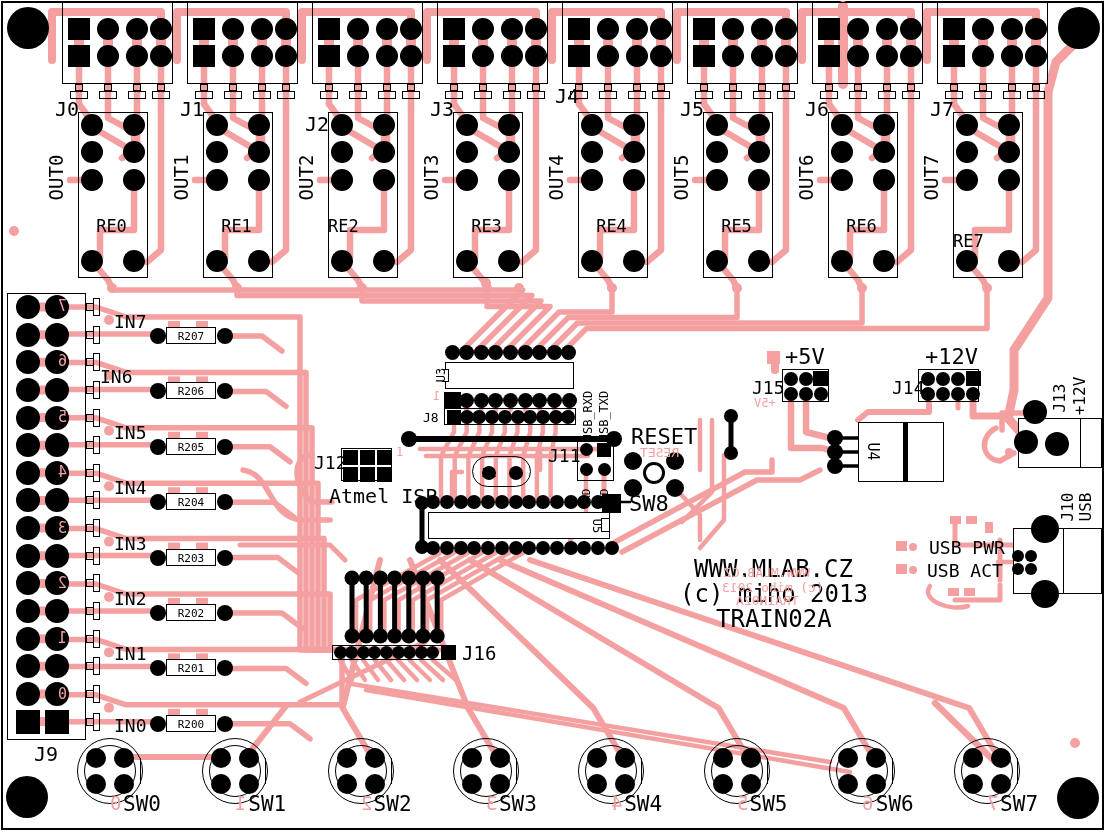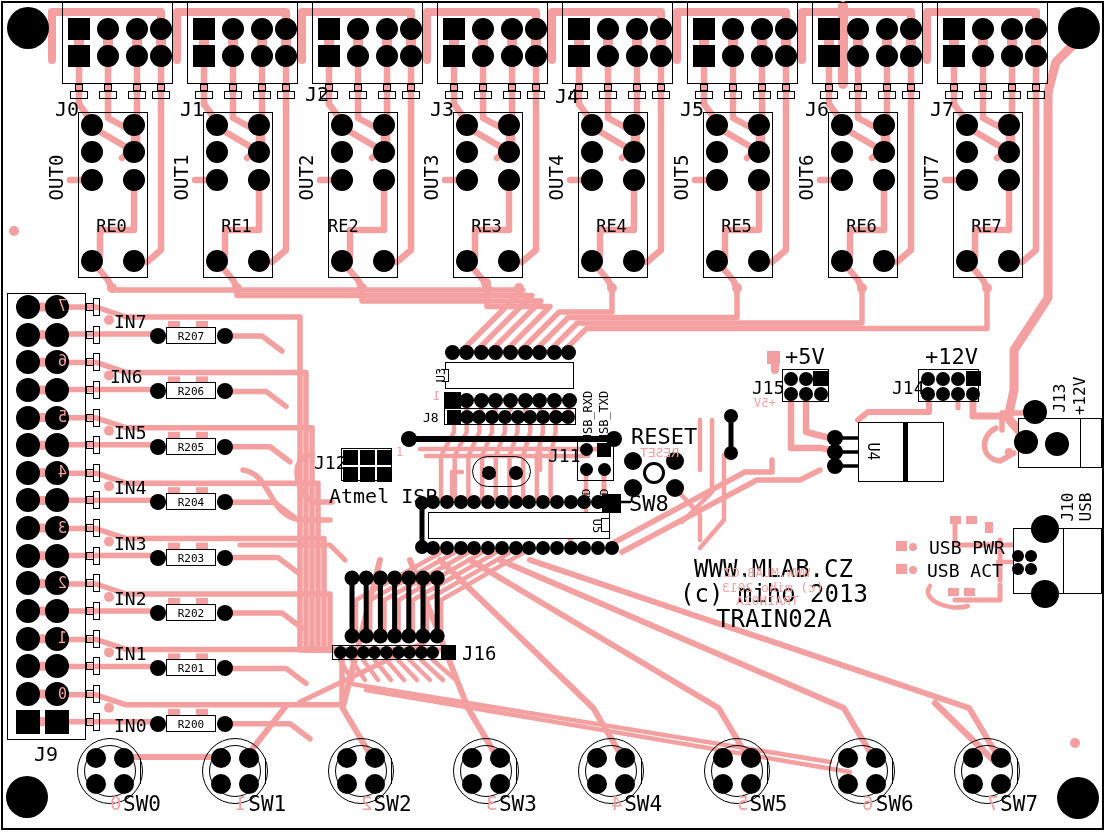--- a/index.html
+++ b/index.html
@@ -679,21 +679,21 @@
       <div class="p" style="left:64px;top:43px;width:22px;height:22px"></div>
       <div class="p" style="left:88px;top:43px;width:22px;height:22px"></div>
       <div class="o" style="left:13px;top:82px;width:8px;height:7px"></div>
       <div class="o" style="left:8px;top:89px;width:18px;height:8px"></div>
       <div class="o" style="left:42px;top:82px;width:8px;height:7px"></div>
       <div class="o" style="left:37px;top:89px;width:18px;height:8px"></div>
       <div class="o" style="left:71px;top:82px;width:8px;height:7px"></div>
       <div class="o" style="left:66px;top:89px;width:18px;height:8px"></div>
       <div class="o" style="left:95px;top:82px;width:8px;height:7px"></div>
       <div class="o" style="left:90px;top:89px;width:18px;height:8px"></div>
-      <span class="lb f20" style="position:absolute;left:-7px;top:82px">J2</span>
+      <span class="lb f20" style="position:absolute;left:-7px;top:112px">J2</span>
     </div>
       <div class="cmp" style="left: 437px; top: 2px;">
       <div class="o" style="left:0;top:0;width:111px;height:82px"></div>
       <div class="ps" style="left:6px;top:16px;width:22px;height:22px"></div>
       <div class="ps" style="left:6px;top:43px;width:22px;height:22px"></div>
       <div class="p" style="left:35px;top:16px;width:22px;height:22px"></div>
       <div class="p" style="left:64px;top:16px;width:22px;height:22px"></div>
       <div class="p" style="left:88px;top:16px;width:22px;height:22px"></div>
       <div class="p" style="left:35px;top:43px;width:22px;height:22px"></div>
       <div class="p" style="left:64px;top:43px;width:22px;height:22px"></div>
@@ -882,33 +882,33 @@
       <div class="cmp" style="left: 953px; top: 112px;">
       <div class="o" style="left:0;top:0;width:70px;height:166px"></div>
       <div class="p" style="left:3px;top:2px;width:22px;height:22px"></div>
       <div class="p" style="left:45px;top:2px;width:22px;height:22px"></div>
       <div class="p" style="left:3px;top:29px;width:22px;height:22px"></div>
       <div class="p" style="left:45px;top:29px;width:22px;height:22px"></div>
       <div class="p" style="left:3px;top:57px;width:22px;height:22px"></div>
       <div class="p" style="left:45px;top:57px;width:22px;height:22px"></div>
       <div class="p" style="left:3px;top:138px;width:22px;height:22px"></div>
       <div class="p" style="left:45px;top:138px;width:22px;height:22px"></div>
-      <span class="lb f17" style="position:absolute;left:0;top:106px;width:67px;text-align:center">RE7</span>
+      <span class="lb f17" style="position:absolute;left:0;top:121px;width:67px;text-align:left">RE7</span>
       <span class="rot f19 lb" style="left:-82px;top:56px;width:120px">OUT7</span>
     </div>
       <div class="cmp" style="left: 0px; top: 313px;">
       <span class="mir pk f15 lb" style="left:58px;top:-14px">7</span>
       <span class="lb f18" style="position:absolute;left:114px;top:0">IN7</span>
       <div class="ow" style="left:166px;top:14px;width:50px;height:17px;text-align:center;line-height:14px"><span class="f11">R207</span></div>
       <div class="p" style="left:150px;top:15px;width:16px;height:16px"></div>
       <div class="p" style="left:217px;top:15px;width:16px;height:16px"></div>
     </div>
       <div class="cmp" style="left: 0px; top: 368.4px;">
       <span class="mir pk f15 lb" style="left:58px;top:-14px">6</span>
-      <span class="lb f18" style="position:absolute;left:110px;top:0">IN6</span>
+      <span class="lb f18" style="position:absolute;left:100px;top:0">IN6</span>
       <div class="ow" style="left:166px;top:14px;width:50px;height:17px;text-align:center;line-height:14px"><span class="f11">R206</span></div>
       <div class="p" style="left:150px;top:15px;width:16px;height:16px"></div>
       <div class="p" style="left:217px;top:15px;width:16px;height:16px"></div>
     </div>
       <div class="cmp" style="left: 0px; top: 423.8px;">
       <span class="mir pk f15 lb" style="left:58px;top:-14px">5</span>
       <span class="lb f18" style="position:absolute;left:114px;top:0">IN5</span>
       <div class="ow" style="left:166px;top:14px;width:50px;height:17px;text-align:center;line-height:14px"><span class="f11">R205</span></div>
       <div class="p" style="left:150px;top:15px;width:16px;height:16px"></div>
       <div class="p" style="left:217px;top:15px;width:16px;height:16px"></div>

